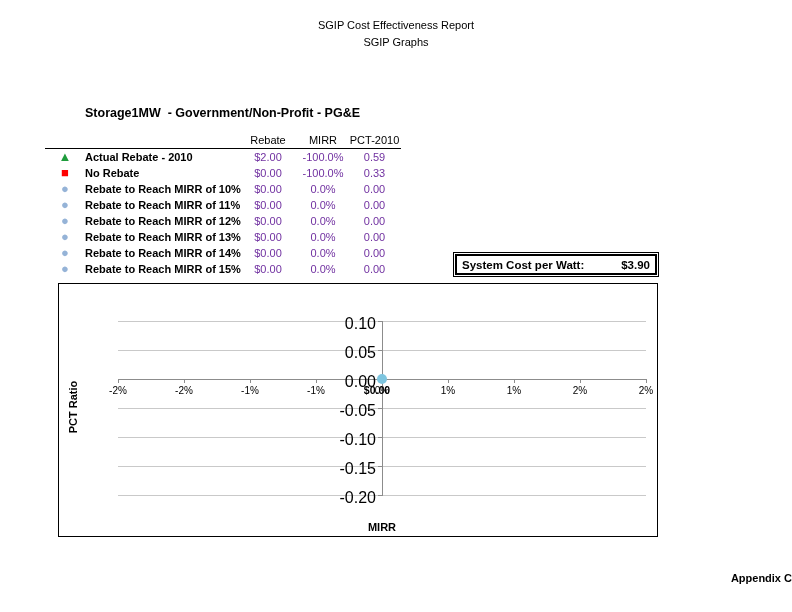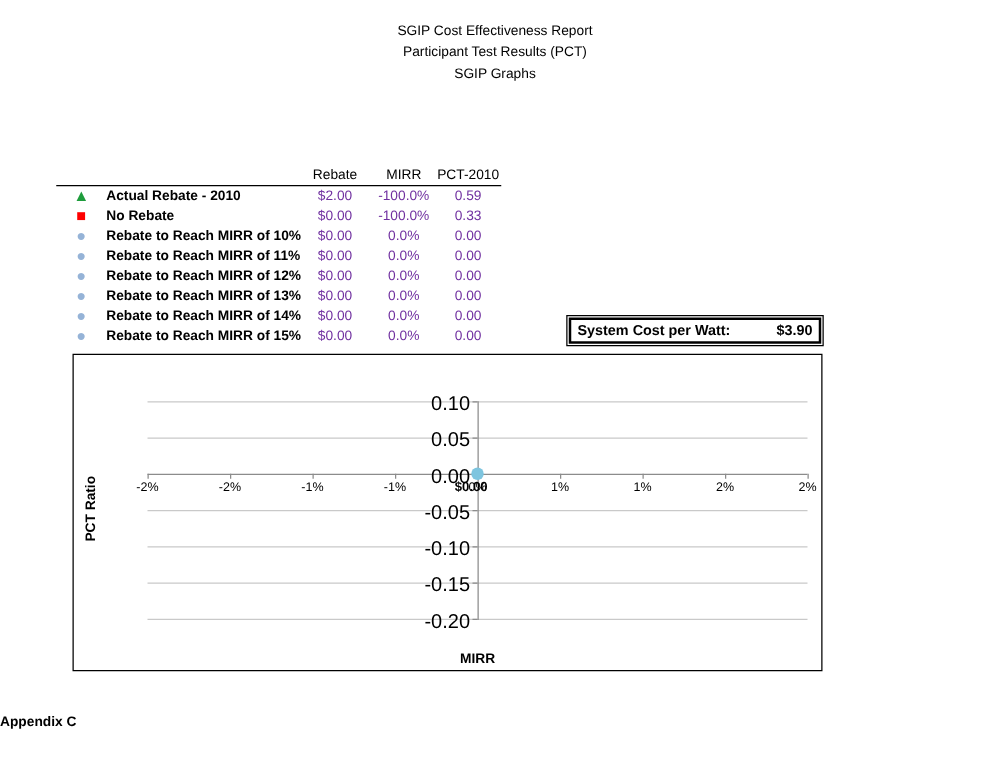--- a/index.html
+++ b/index.html
@@ -37,34 +37,34 @@
   .xtickmark{position:absolute;width:1px;height:4px;background:#8C8C8C;}
   .ylab{position:absolute;left:277px;width:40px;text-align:right;font-size:16px;}
   .xlab{position:absolute;top:101px;width:40px;text-align:center;font-size:10px;}
   .pt{position:absolute;width:10px;height:10px;border-radius:50%;}
   .ptlab{position:absolute;top:100px;width:44px;text-align:center;font-weight:bold;font-size:10.5px;}
   .ytitle{position:absolute;left:-36px;top:117px;width:100px;text-align:center;
           transform:rotate(-90deg);font-weight:bold;font-size:11px;}
   .xtitle{position:absolute;left:273px;top:237px;width:100px;text-align:center;
           font-weight:bold;font-size:11px;}
 
-  .footer{position:absolute;top:572px;left:0;width:792px;text-align:left;
+  .footer{position:absolute;top:572px;left:0;width:792px;text-align:right;
           font-weight:bold;font-size:11px;}
 </style>
 </head>
 <body>
 
 <div class="page">
 
   <div class="header">
     <div>SGIP Cost Effectiveness Report</div>
-    <div>Participant Test Results (PCT)</div>
     <div>SGIP Graphs</div>
   </div>
 
+  <div class="subtitle">Storage1MW  - Government/Non-Profit - PG&amp;E</div>
 
   <div class="legend-table">
     <div class="trow thead">
       <span class="mcell"></span>
       <span class="lcell"></span>
       <span class="hcell">Rebate</span>
       <span class="hcell">MIRR</span>
       <span class="hcell">PCT-2010</span>
     </div>
     <div id="tbody">

